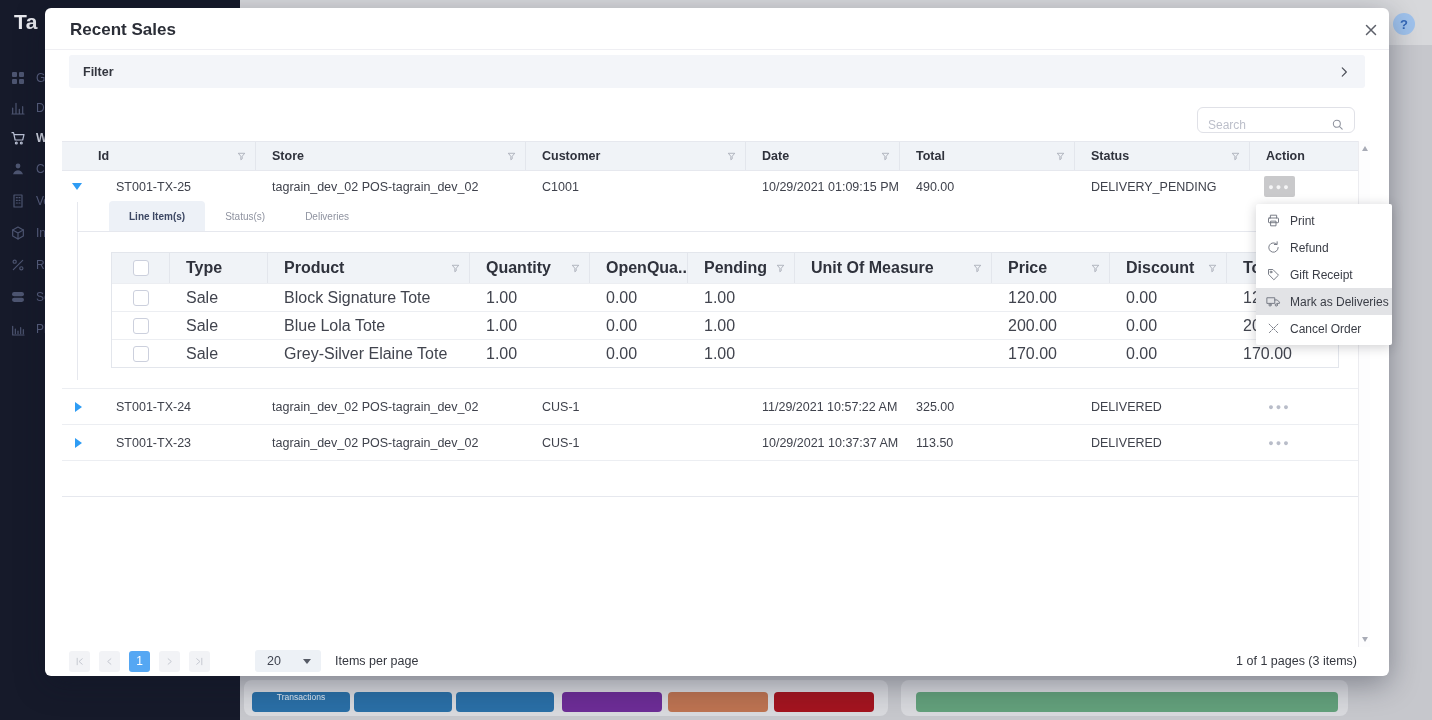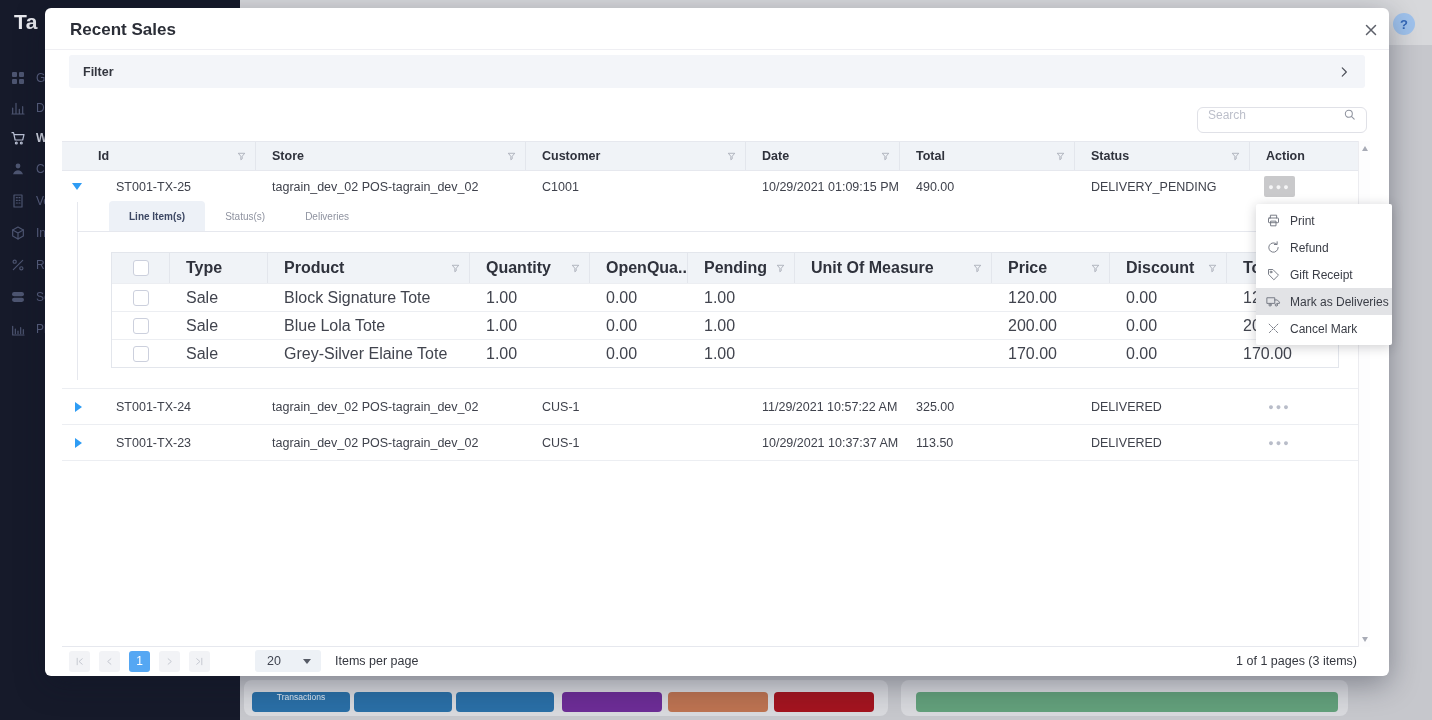--- a/index.html
+++ b/index.html
@@ -32,27 +32,27 @@
   .modal{position:absolute;left:45px;top:8px;width:1344px;height:668px;background:#ffffff;
     border-radius:6px;box-shadow:0 8px 30px rgba(15,20,40,.38);}
   .m-head{position:absolute;left:0;top:0;width:100%;height:42px;border-bottom:1px solid #efeff3;box-sizing:border-box;}
   .m-title{position:absolute;left:25px;top:12px;font-size:17px;font-weight:600;color:#2b2e37;}
   .m-close{position:absolute;left:1317px;top:13px;width:18px;height:18px;cursor:pointer;}
 
   .filter-bar{position:absolute;left:24px;top:47px;width:1296px;height:33px;background:#f3f5f9;border-radius:3px;
     display:flex;align-items:center;justify-content:space-between;padding:0 14px;box-sizing:border-box;}
   .filter-lbl{font-size:12.5px;font-weight:700;color:#33363f;}
 
-  .search-box{position:absolute;left:1152px;top:99px;width:170px;height:26px;border:1px solid #e0e1e7;border-radius:6px;
-    background:#fff;display:flex;align-items:flex-start;box-sizing:border-box;}
+  .search-box{position:absolute;left:1152px;top:99px;width:158px;height:26px;border:1px solid #e0e1e7;border-radius:6px;
+    background:#fff;display:flex;align-items:flex-end;box-sizing:border-box;}
   .search-box input{flex:1;border:0;outline:0;background:transparent;font-family:inherit;font-size:12px;color:#3b3e48;padding:0 4px 0 10px;min-width:0;}
   .search-box input::placeholder{color:#bcbfca;}
 
   
-  .grid{position:absolute;left:17px;top:133px;width:1296px;height:506px;border-bottom:1px solid #e6e8ee;box-sizing:border-box;}
+  .grid{position:absolute;left:17px;top:133px;width:1296px;height:356px;border-bottom:1px solid #e6e8ee;box-sizing:border-box;}
   .g-head{display:flex;height:30px;background:#f0f3f7;border-top:1px solid #e6e8ee;border-bottom:1px solid #e6e8ee;box-sizing:border-box;}
   .g-hcell{display:flex;align-items:center;justify-content:space-between;box-sizing:border-box;
     border-right:1px solid #e3e6ec;padding:0 8px 0 16px;font-size:12.5px;font-weight:600;color:#2f323c;white-space:nowrap;overflow:hidden;}
   .g-hcell.last{border-right:0;}
   .c-exp{width:20px;flex:0 0 20px;}
   .c-id{width:174px;flex:0 0 174px;}
   .c-store{width:270px;flex:0 0 270px;}
   .c-cust{width:220px;flex:0 0 220px;}
   .c-date{width:154px;flex:0 0 154px;}
   .c-total{width:175px;flex:0 0 175px;}
@@ -505,17 +505,17 @@
           <path class="s" d="M14 9.5h4l3.5 3.5v2h-3.5"></path>
           <circle class="s" cx="6.5" cy="17.5" r="1.8"></circle>
           <circle class="s" cx="16.5" cy="17.5" r="1.8"></circle>
         </svg>
       <span>Mark as Deliveries</span>
     </div>
     <div class="menu-item">
       <svg class="mi-ic" viewBox="0 0 24 24">
           <path class="s" d="M5 5l14 14M19 5L5 19" stroke-dasharray="3 2.4"></path>
         </svg>
-      <span>Cancel Mark</span>
+      <span>Cancel Order</span>
     </div>
   </div>
 
 </div>
 
 </body></html>

